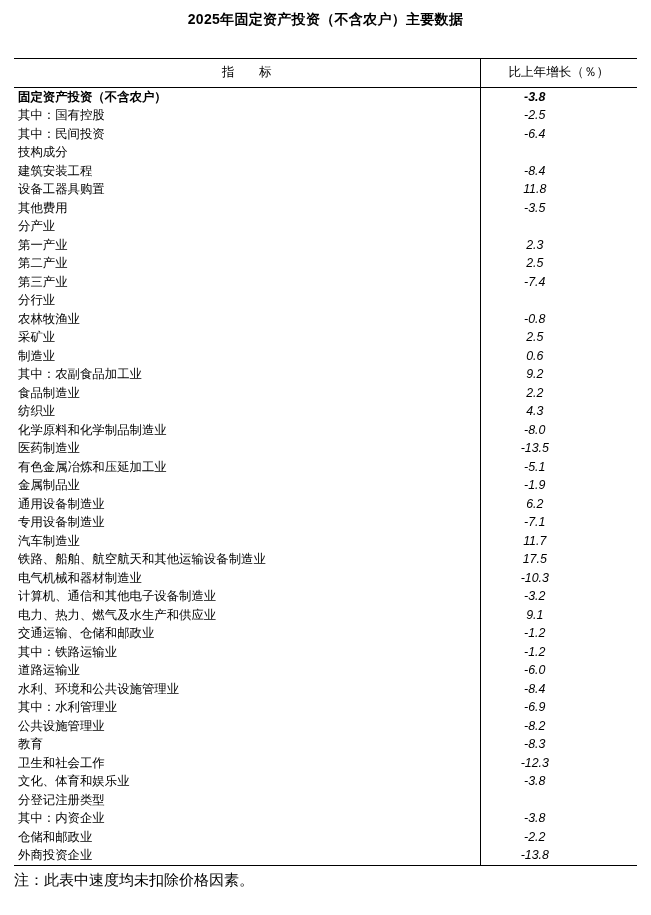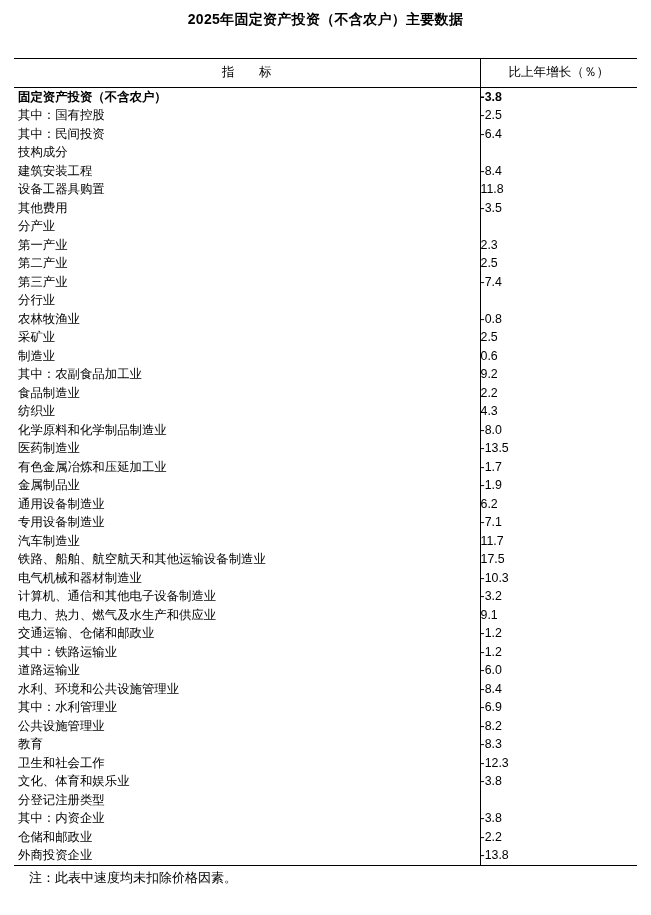--- a/index.html
+++ b/index.html
@@ -67,41 +67,42 @@
     vertical-align: top;
     height: 16.5px;
   }
   table.data tbody td.label {
     border-right: 1px solid #000;
     padding-left: 4px;
     white-space: nowrap;
     margin-left: 16px;
   }
   table.data tbody td.value {
-    text-align: left;
+    text-align: center;
     padding-right: 48px;
     white-space: nowrap;
+    font-style: italic;
   }
   tr.bold td { font-weight: bold; }
 
   
   .ind0 { padding-left: 4px; }
   .ind1 { padding-left: 28px; }
   .ind2 { padding-left: 46px; }
   .ind3 { padding-left: 82px; }
   .ind4 { padding-left: 100px; }
 
   .bottom-rule {
     width: 623px;
     margin: 0 14px;
     border-top: 1.6px solid #000;
   }
   .note {
-    margin: 4px 14px 0 29px;
-    font-size: 13px;
+    margin: 4px 14px 0 14px;
+    font-size: 15px;
     color: #000;
     line-height: 1.3;
   }
 </style>
 </head>
 <body>
 
 <div class="page">
 
   <div class="doc-title">2025年固定资产投资（不含农户）主要数据</div>
@@ -196,21 +197,21 @@
           <tr>
             <td class="label ind3">化学原料和化学制品制造业</td>
             <td class="value">-8.0</td>
           </tr>
           <tr>
             <td class="label ind3">医药制造业</td>
             <td class="value">-13.5</td>
           </tr>
           <tr>
             <td class="label ind3">有色金属冶炼和压延加工业</td>
-            <td class="value">-1.7</td>
+            <td class="value">-5.1</td>
           </tr>
           <tr>
             <td class="label ind3">金属制品业</td>
             <td class="value">-1.9</td>
           </tr>
           <tr>
             <td class="label ind3">通用设备制造业</td>
             <td class="value">6.2</td>
           </tr>
           <tr>

